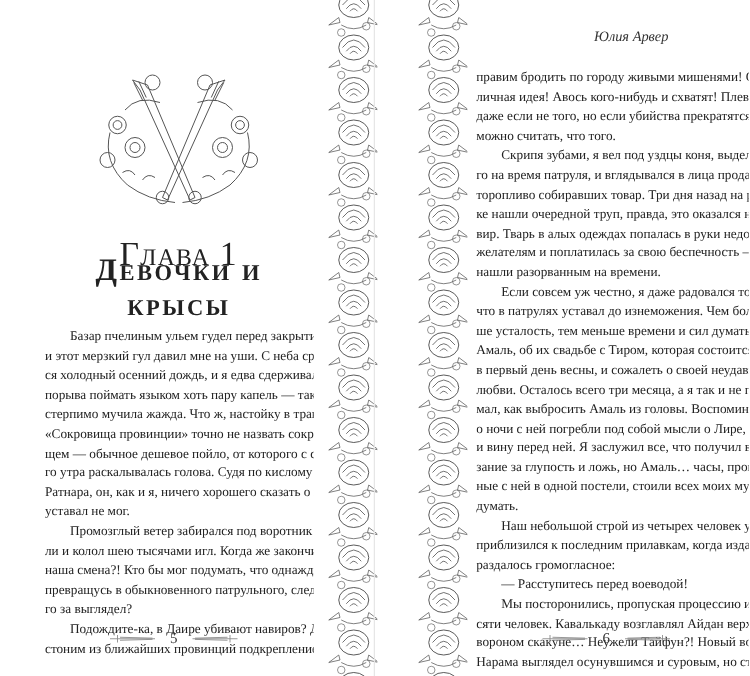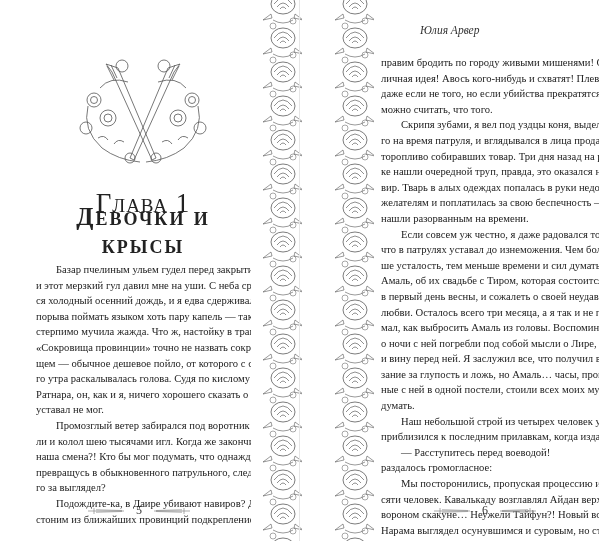--- a/index.html
+++ b/index.html
@@ -37,21 +37,21 @@
     font-weight: normal; color: #222; letter-spacing: 1px;
   }
   .chapter-number { top: 188px; font-size: 27px; font-variant: small-caps; }
   .chapter-name { top: 203px; font-size: 25px; font-variant: small-caps; letter-spacing: 2px; font-weight: bold; }
   .chapter-pov {
     position: absolute; left: 0; width: 218px; top: 250px; text-align: center;
     font-family: "Liberation Serif", serif; font-style: italic; font-size: 15px; color: #333;
   }
 
   .running-head {
-    position: absolute; top: 24px; left: 120px; width: 170px; text-align: left;
+    position: absolute; top: 24px; left: 120px; width: 170px; text-align: center;
     font-family: "Liberation Serif", serif; font-style: italic; font-size: 11.5px; color: #333;
   }
 
   .text-block {
     position: absolute;
     font-family: "Liberation Serif", "DejaVu Serif", serif;
     font-size: 10.6px; line-height: 15.6px; color: #222;
   }
   .text-left { left: 2px; top: 262px; width: 215px; }
   .text-right { left: 381px; top: 55px; width: 218px; }
@@ -379,22 +379,22 @@
       <span class="line">в первый день весны, и сожалеть о своей неудавшейся</span>
       <span class="line">любви. Осталось всего три месяца, а я так и не приду-</span>
       <span class="line">мал, как выбросить Амаль из головы. Воспоминания</span>
       <span class="line">о ночи с ней погребли под собой мысли о Лире, стыд</span>
       <span class="line">и вину перед ней. Я заслужил все, что получил в нака-</span>
       <span class="line">зание за глупость и ложь, но Амаль… часы, проведен-</span>
       <span class="line">ные с ней в одной постели, стоили всех моих мучений</span>
       <span class="line last">думать.</span>
       <span class="line indent">Наш небольшой строй из четырех человек уже</span>
       <span class="line">приблизился к последним прилавкам, когда издалека</span>
+      <span class="line last">раздалось громогласное:</span>
       <span class="line indent last">— Расступитесь перед воеводой!</span>
-      <span class="line last">раздалось громогласное:</span>
       <span class="line indent">Мы посторонились, пропуская процессию из де-</span>
       <span class="line">сяти человек. Кавалькаду возглавлял Айдан верхом на</span>
       <span class="line">вороном скакуне… Неужели Тайфун?! Новый воевода</span>
       <span class="line">Нарама выглядел осунувшимся и суровым, но стоило</span>
       <span class="line">его взгляду мельком мазнуть по мне, и на высокомер-</span>
     </div>
 
   <div class="folio folio-right">
     <svg class="sword" viewBox="0 0 40 10">
       <path d="M2 5 L8 5 M8 2 L8 8 M8 5 L38 5 M10 3.8 L36 4.5 M10 6.2 L36 5.5" stroke="#888" stroke-width="0.7" fill="none"></path>

